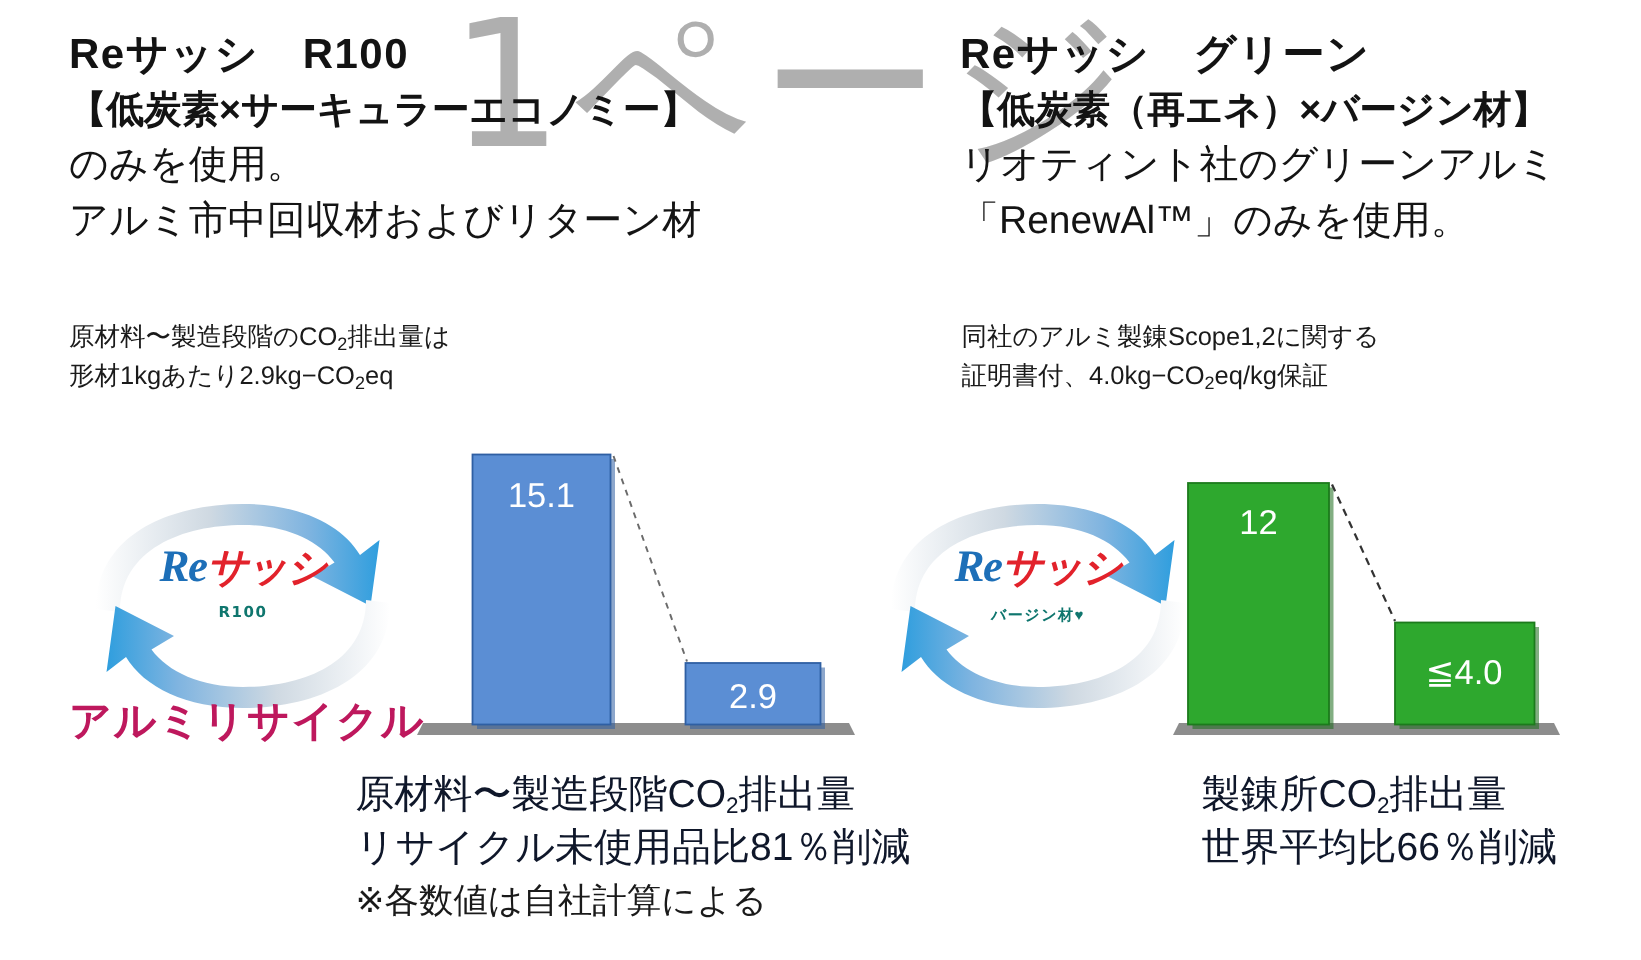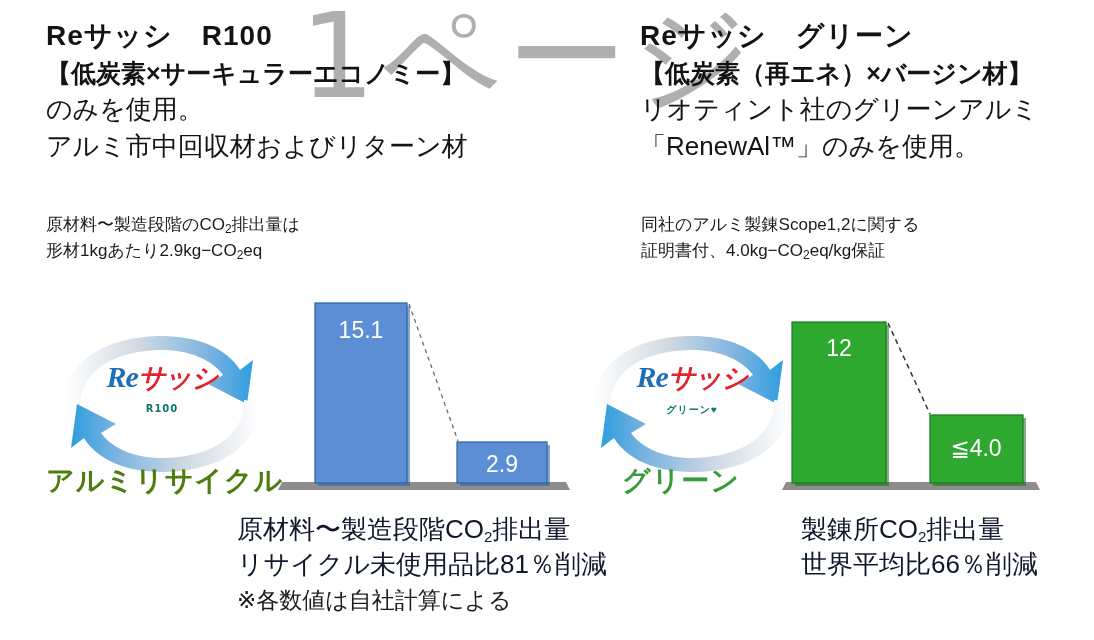--- a/index.html
+++ b/index.html
@@ -125,21 +125,21 @@
   .logo-tag-r { font-family: "DejaVu Sans", sans-serif; }
 
   .cat-label {
     position: absolute;
     z-index: 4;
     font-size: 28px;
     font-weight: 700;
     letter-spacing: 1px;
     white-space: nowrap;
   }
-  .cat-left  { left: 46px;  top: 462px; color: #4d7c0f; }
+  .cat-left  { left: 46px;  top: 462px; color: #be185d; }
   .cat-right { left: 622px; top: 462px; color: #3a9b3c; }
 
   
   .chart { position: absolute; z-index: 3; }
   .chart-left  { left: 270px; top: 290px; width: 310px; height: 210px; }
   .chart-right { left: 778px; top: 290px; width: 280px; height: 210px; }
   .chart svg { display: block; width: 100%; height: 100%; }
   .barval {
     fill: #ffffff;
     font-family: "Liberation Sans", sans-serif;
@@ -252,24 +252,23 @@
       </defs>
       <path d="M22,76 C22,26 72,6 120,6 C158,6 186,20 198,40 L211,30 L205,74 L166,54 L181,45 C170,30 148,20 120,20 C80,20 38,36 38,78 Z" fill="url(#gradTopR)"></path>
       <path d="M218,72 C218,122 168,142 120,142 C82,142 54,128 42,108 L29,118 L35,74 L74,94 L59,103 C70,118 92,128 120,128 C160,128 202,112 202,70 Z" fill="url(#gradBotR)"></path>
     </svg>
   </div>
 
   <div class="logo-text logo-right">
     <div>
       <span class="logo-re">Re</span><span class="logo-sasshi">サッシ</span>
     </div>
-    <div class="logo-tag">グリーン♥</div>
-  </div>
-
-  <div class="cat-label cat-right">グリーン</div>
+    <div class="logo-tag">バージン材♥</div>
+  </div>
+
 
   <div class="chart chart-left">
     <svg viewBox="0 0 310 210" xmlns="http://www.w3.org/2000/svg">
 
       <polygon points="8,200 300,200 296,192 12,192" fill="#8d8d8d"></polygon>
 
       <rect x="48" y="16" width="92" height="180" fill="#2f5fa3" opacity="0.55"></rect>
       <rect x="45" y="13" width="92" height="180" fill="#5b8ed4" stroke="#2f5fa3" stroke-width="1.2"></rect>
 
       <rect x="190" y="155" width="90" height="41" fill="#2f5fa3" opacity="0.55"></rect>

